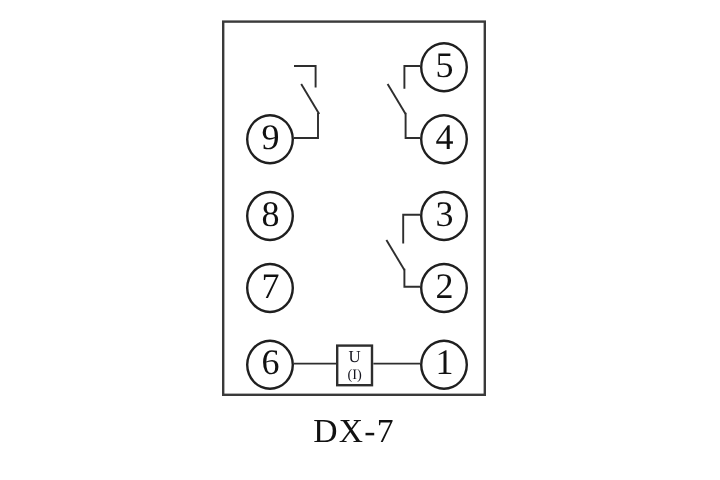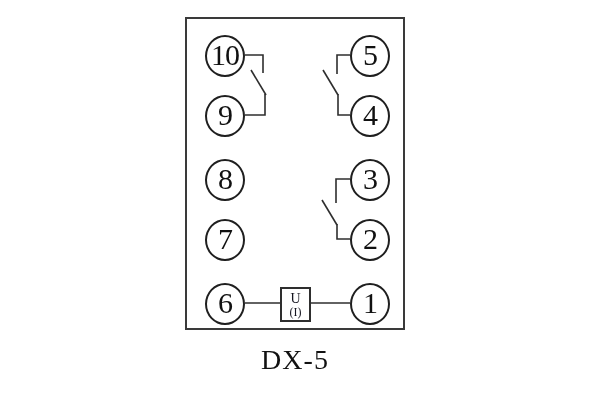--- a/index.html
+++ b/index.html
@@ -107,32 +107,31 @@
       <path d="M337 224 V239 H350"></path>
     </g>
     <g>
       <path d="M245 303 H280"></path>
     </g>
     <g>
       <path d="M311 303 H350"></path>
     </g>
   </svg>
 
-  <div class="pin col-left row-1">10</div>
   <div class="pin col-left row-2">9</div>
   <div class="pin col-left row-3">8</div>
   <div class="pin col-left row-4">7</div>
   <div class="pin col-left row-5">6</div>
 
   <div class="pin col-right row-1">5</div>
   <div class="pin col-right row-2">4</div>
   <div class="pin col-right row-3">3</div>
   <div class="pin col-right row-4">2</div>
   <div class="pin col-right row-5">1</div>
 
   <div class="component-box">
     <span class="l1">U</span>
     <span class="l2">(I)</span>
   </div>
 
-  <div class="caption">DX-5</div>
+  <div class="caption">DX-7</div>
 
 </div>
 
 </body></html>

